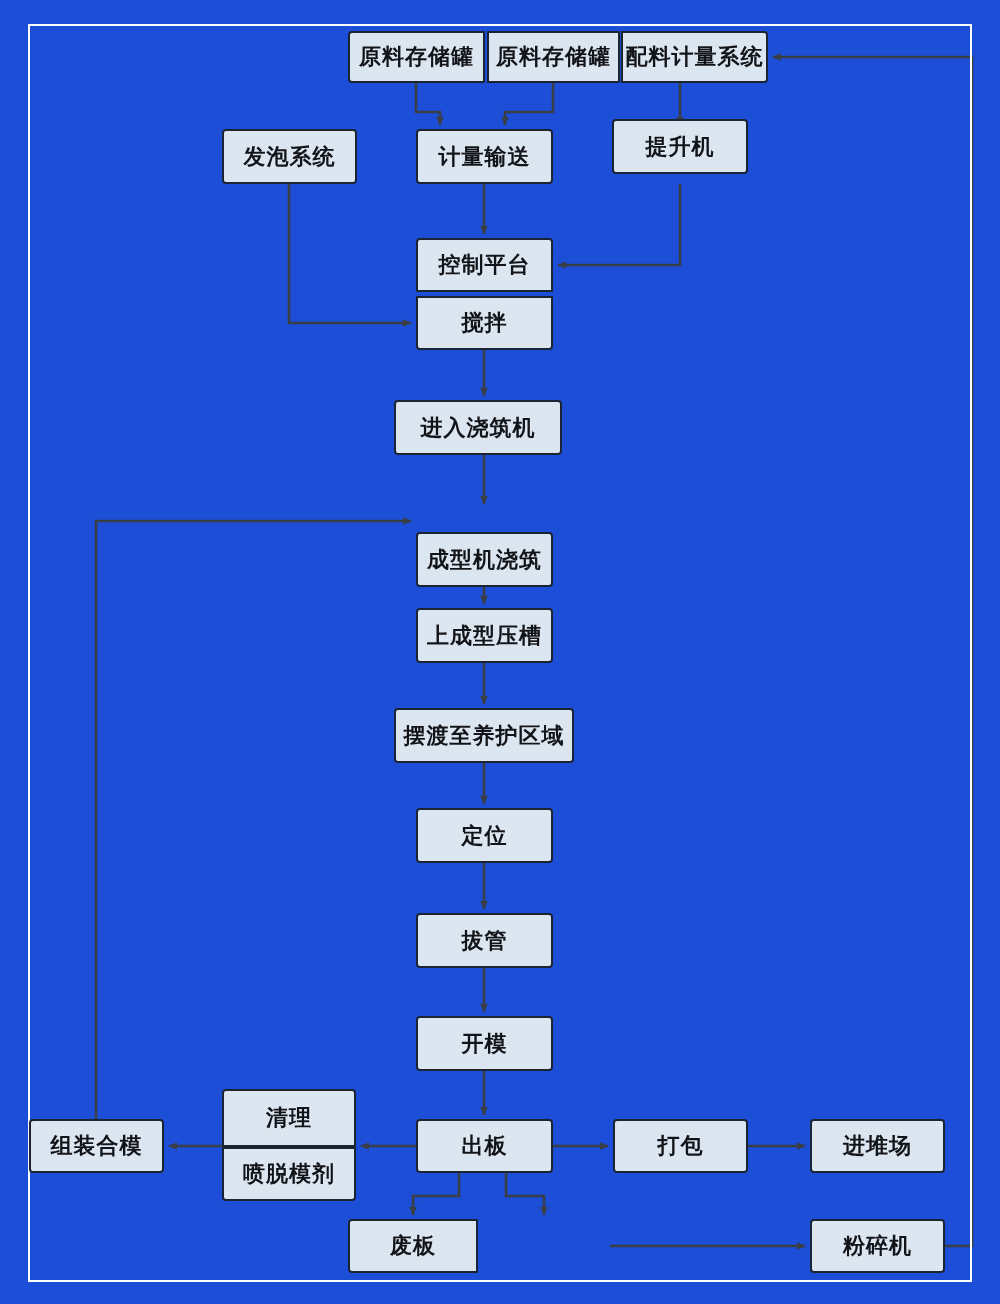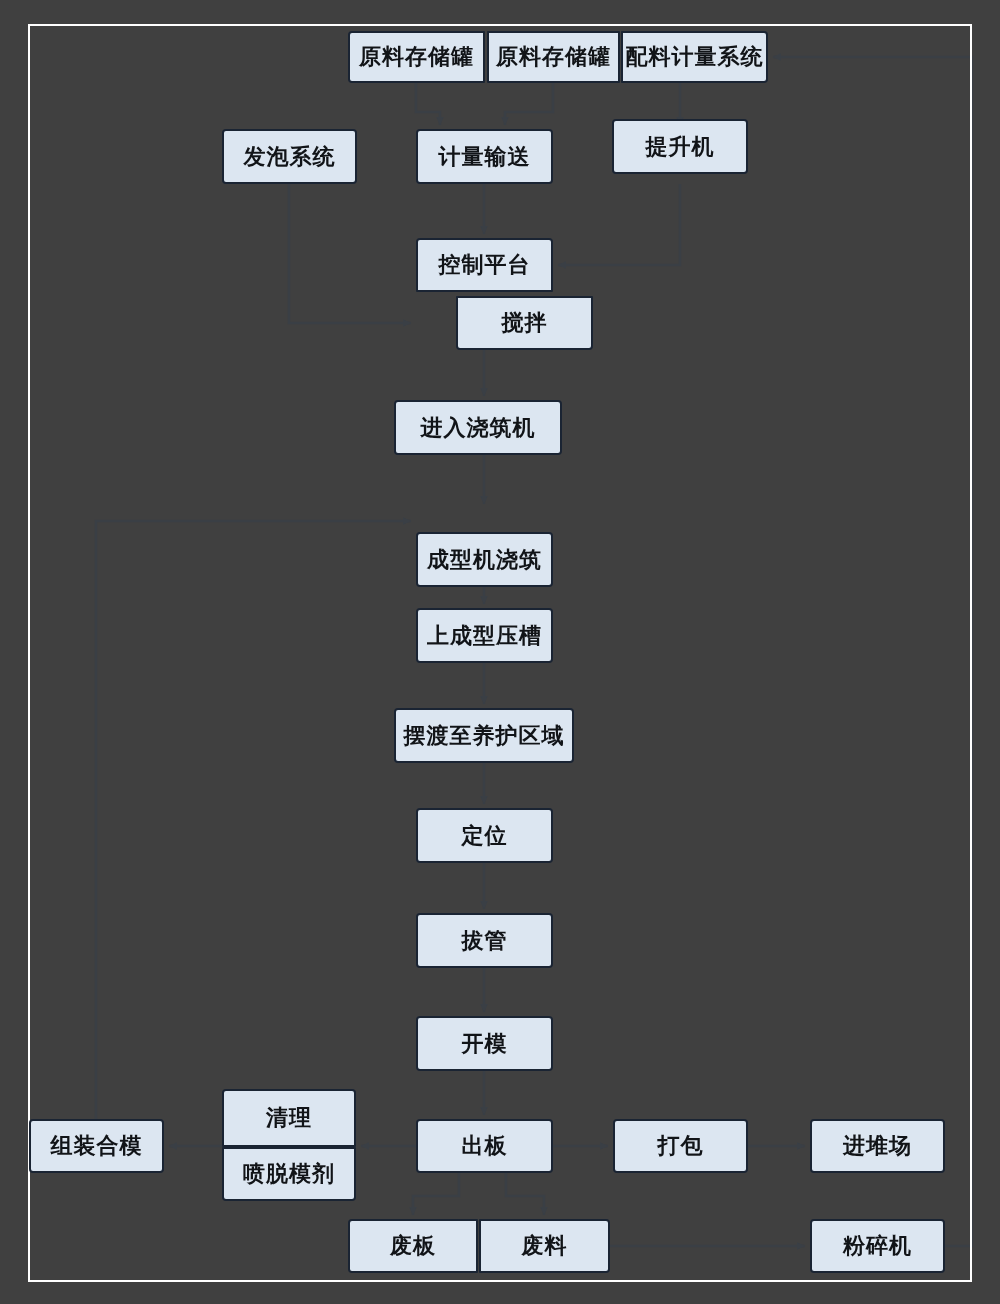--- a/index.html
+++ b/index.html
@@ -1,19 +1,19 @@
 <!DOCTYPE html>
 <html><head>
 <meta charset="utf-8">
 <style>
   html,body{margin:0;padding:0;background:#000;}
   #root{
     position:relative;
     width:1000px;height:1304px;
-    background:#404040;
+    background:#1d4ed8;
     font-family:Liberation Sans, sans-serif;
     overflow:hidden;
   }
   #frame{
     position:absolute;
     left:28px;top:24px;
     width:944px;height:1258px;
     border:2px solid #ffffff;
     box-sizing:border-box;
     background:transparent;
@@ -108,35 +108,34 @@
 
   <div class="node joined-left" style="left:348px;top:31px;width:137px;height:52px;">原料存储罐</div>
   <div class="node sq" style="left:487px;top:31px;width:133px;height:52px;">原料存储罐</div>
   <div class="node joined-right" style="left:621px;top:31px;width:147px;height:52px;">配料计量系统</div>
 
   <div class="node" style="left:222px;top:129px;width:135px;height:55px;">发泡系统</div>
   <div class="node" style="left:416px;top:129px;width:137px;height:55px;">计量输送</div>
   <div class="node" style="left:612px;top:119px;width:136px;height:55px;">提升机</div>
 
   <div class="node joined-top" style="left:416px;top:238px;width:137px;height:54px;">控制平台</div>
-  <div class="node joined-bot" style="left:416px;top:296px;width:137px;height:54px;margin-left:40px;">搅拌</div>
+  <div class="node joined-bot" style="left:416px;top:296px;width:137px;height:54px;">搅拌</div>
 
   <div class="node" style="left:394px;top:400px;width:168px;height:55px;">进入浇筑机</div>
   <div class="node" style="left:416px;top:532px;width:137px;height:55px;">成型机浇筑</div>
   <div class="node" style="left:416px;top:608px;width:137px;height:55px;">上成型压槽</div>
   <div class="node" style="left:394px;top:708px;width:180px;height:55px;">摆渡至养护区域</div>
   <div class="node" style="left:416px;top:808px;width:137px;height:55px;">定位</div>
   <div class="node" style="left:416px;top:913px;width:137px;height:55px;">拔管</div>
   <div class="node" style="left:416px;top:1016px;width:137px;height:55px;">开模</div>
 
   <div class="node" style="left:29px;top:1119px;width:135px;height:54px;">组装合模</div>
   <div class="node joined-top" style="left:222px;top:1089px;width:134px;height:58px;">清理</div>
   <div class="node joined-bot" style="left:222px;top:1147px;width:134px;height:54px;">喷脱模剂</div>
 
   <div class="node" style="left:416px;top:1119px;width:137px;height:54px;">出板</div>
   <div class="node" style="left:613px;top:1119px;width:135px;height:54px;">打包</div>
   <div class="node" style="left:810px;top:1119px;width:135px;height:54px;">进堆场</div>
 
   <div class="node joined-left" style="left:348px;top:1219px;width:130px;height:54px;">废板</div>
-  <div class="node joined-right" style="left:479px;top:1219px;width:131px;height:54px;">废料</div>
   <div class="node" style="left:810px;top:1219px;width:135px;height:54px;">粉碎机</div>
 
 </div>
 
 </body></html>

